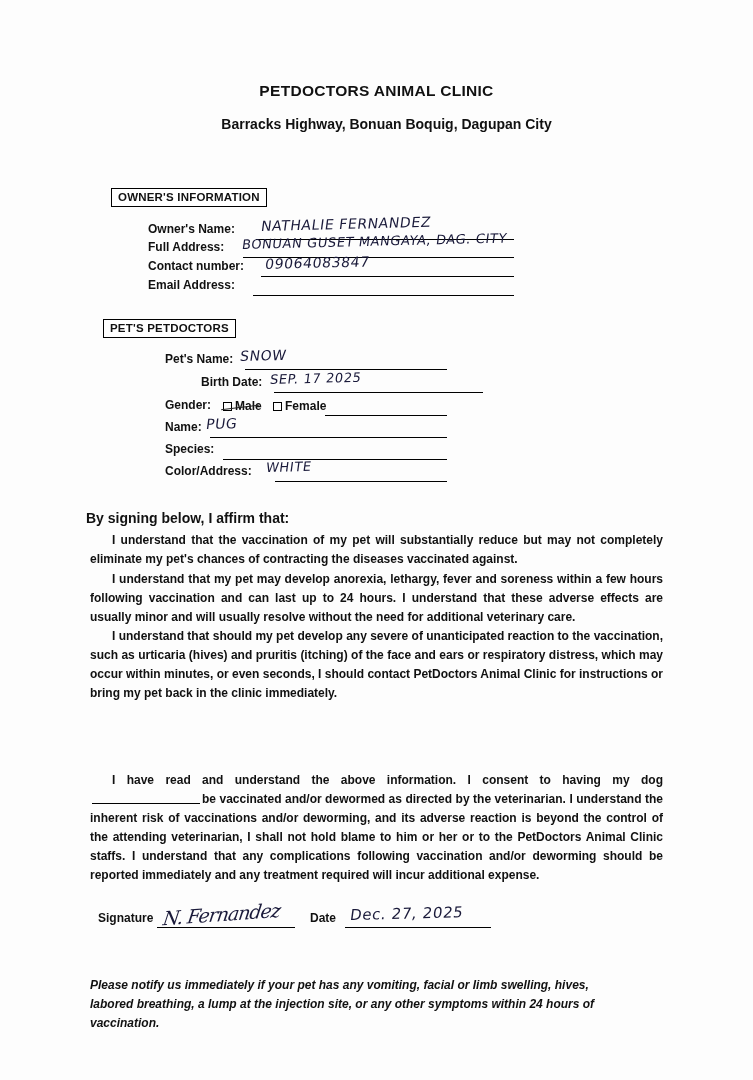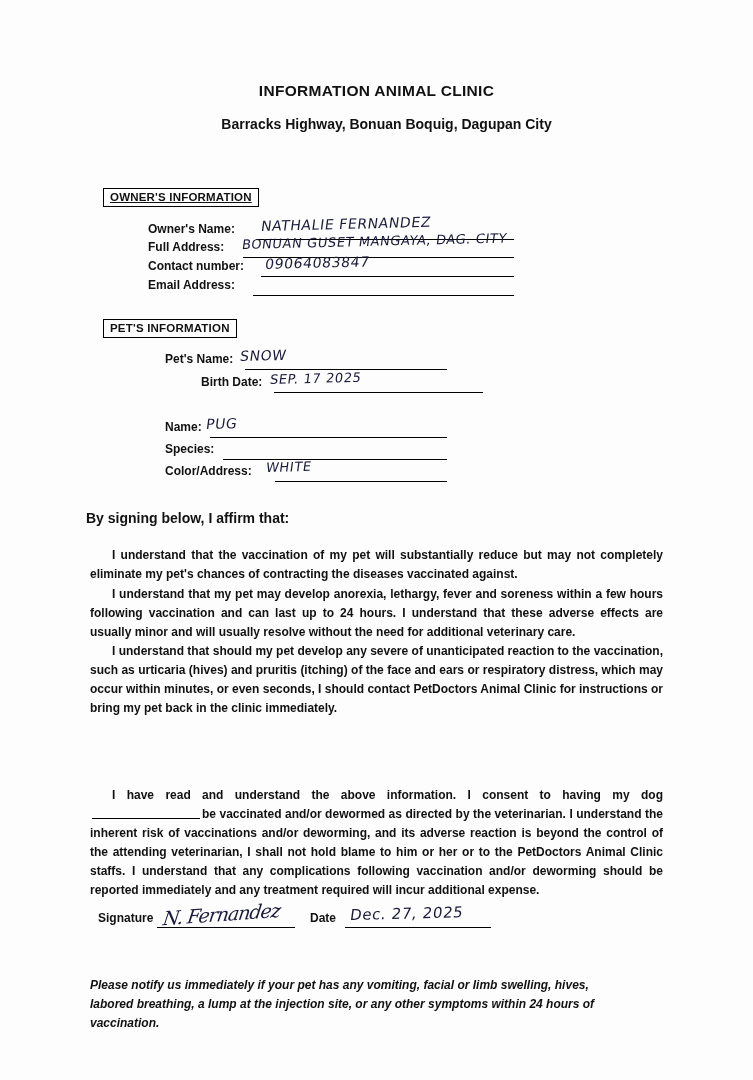--- a/index.html
+++ b/index.html
@@ -44,21 +44,21 @@
   
   .section-box {
     position: absolute;
     border: 1px solid #000;
     padding: 2px 6px 3px 6px;
     font-size: 11.5px;
     font-weight: bold;
     letter-spacing: 0.2px;
     background: #fff;
   }
-  #owner-section-box { left: 103px; top: 188px; text-decoration: underline; }
+  #owner-section-box { left: 111px; top: 188px; }
   #pet-section-box   { left: 103px; top: 319px; }
 
   
   .field-row {
     position: absolute;
     height: 18px;
   }
   .field-label {
     position: absolute;
     left: 0;
@@ -116,21 +116,20 @@
   }
   .para {
     position: absolute;
     left: 90px;
     width: 573px;
     font-size: 12px;
     font-weight: bold;
     text-align: justify;
     line-height: 19px;
     text-indent: 22px;
-    margin-top: 15px;
   }
   .inline-blank {
     display: inline-block;
     width: 108px;
     border-bottom: 1px solid #000;
     height: 12px;
     margin: 0 2px -1px 2px;
   }
 
   
@@ -163,21 +162,21 @@
     font-style: italic;
     line-height: 19px;
     margin-top: 28px;
   }
 </style>
 </head>
 <body>
 
 <div class="page">
 
-  <div class="clinic-name">INFORMATION ANIMAL CLINIC</div>
+  <div class="clinic-name">PETDOCTORS ANIMAL CLINIC</div>
   <div class="clinic-address">Barracks Highway, Bonuan Boquig, Dagupan City</div>
 
   <div class="section-box" id="owner-section-box">OWNER'S INFORMATION</div>
 
   <div class="field-row" style="left:148px; top:222px; width:366px;">
     <span class="field-label">Owner's Name:</span>
     <span class="field-line" style="left:108px; width:258px;"></span>
     <span class="handwriting" style="left:112px; top:-4px;">NATHALIE FERNANDEZ</span>
   </div>
 
@@ -192,34 +191,43 @@
     <span class="field-line" style="left:113px; width:253px;"></span>
     <span class="handwriting" style="left:116px; top:-3px;">09064083847</span>
   </div>
 
   <div class="field-row" style="left:148px; top:278px; width:366px;">
     <span class="field-label">Email Address:</span>
     <span class="field-line" style="left:105px; width:261px;"></span>
     <span class="handwriting" style="left:108px; top:-3px;"></span>
   </div>
 
-  <div class="section-box" id="pet-section-box">PET'S INFORMATION</div>
+  <div class="section-box" id="pet-section-box">PET'S PETDOCTORS</div>
 
   <div class="field-row" style="left:165px; top:352px; width:282px;">
     <span class="field-label">Pet's Name:</span>
     <span class="field-line" style="left:80px; width:202px;"></span>
     <span class="handwriting" style="left:74px; top:-4px;">SNOW</span>
   </div>
 
   <div class="field-row" style="left:165px; top:375px; width:282px;margin-left:36px;">
     <span class="field-label">Birth Date:</span>
     <span class="field-line" style="left:73px; width:209px;"></span>
     <span class="handwriting hw-small" style="left:68px; top:-3px;">SEP. 17 2025</span>
   </div>
 
+  <div class="field-row" style="left:165px; top:398px; width:282px;">
+    <span class="field-label">Gender:</span>
+    <span class="gender-opts" style="left:56px; top:1px;">
+      <span class="checkbox"></span><span>Male</span>
+      <span class="checkbox" style="margin-left:8px;"></span><span>Female</span>
+    </span>
+    <span class="gender-strike" style="left:56px; top:9px;"></span>
+    <span class="field-line" style="left:160px; width:122px; border-bottom:1px solid #000;"></span>
+  </div>
 
   <div class="field-row" style="left:165px; top:420px; width:282px;">
     <span class="field-label">Name:</span>
     <span class="field-line" style="left:45px; width:237px;"></span>
     <span class="handwriting" style="left:40px; top:-4px;">PUG</span>
   </div>
 
   <div class="field-row" style="left:165px; top:442px; width:282px;">
     <span class="field-label">Species:</span>
     <span class="field-line" style="left:58px; width:224px;"></span>

